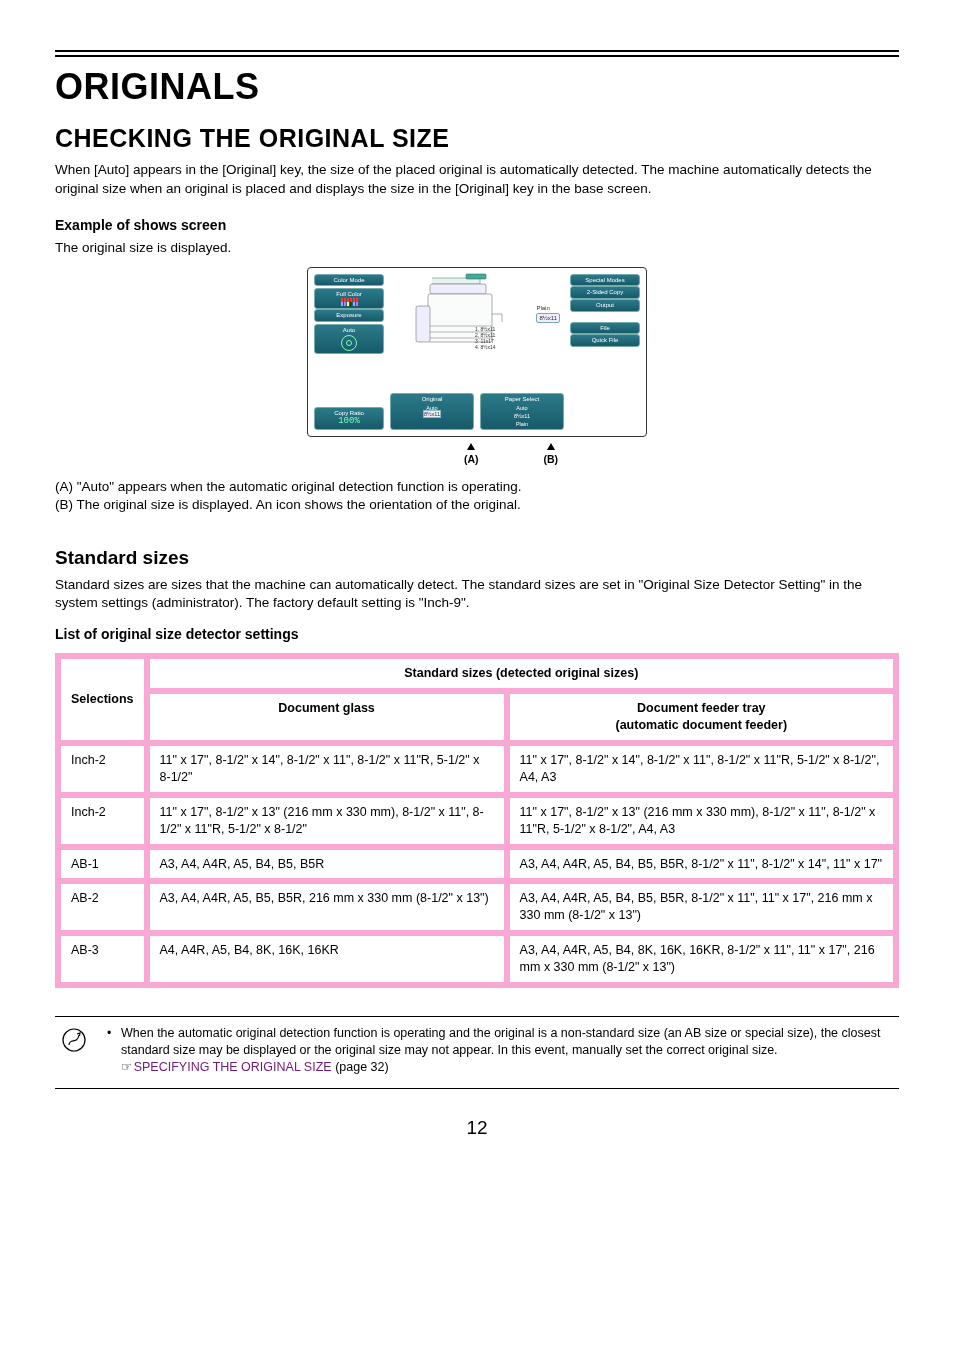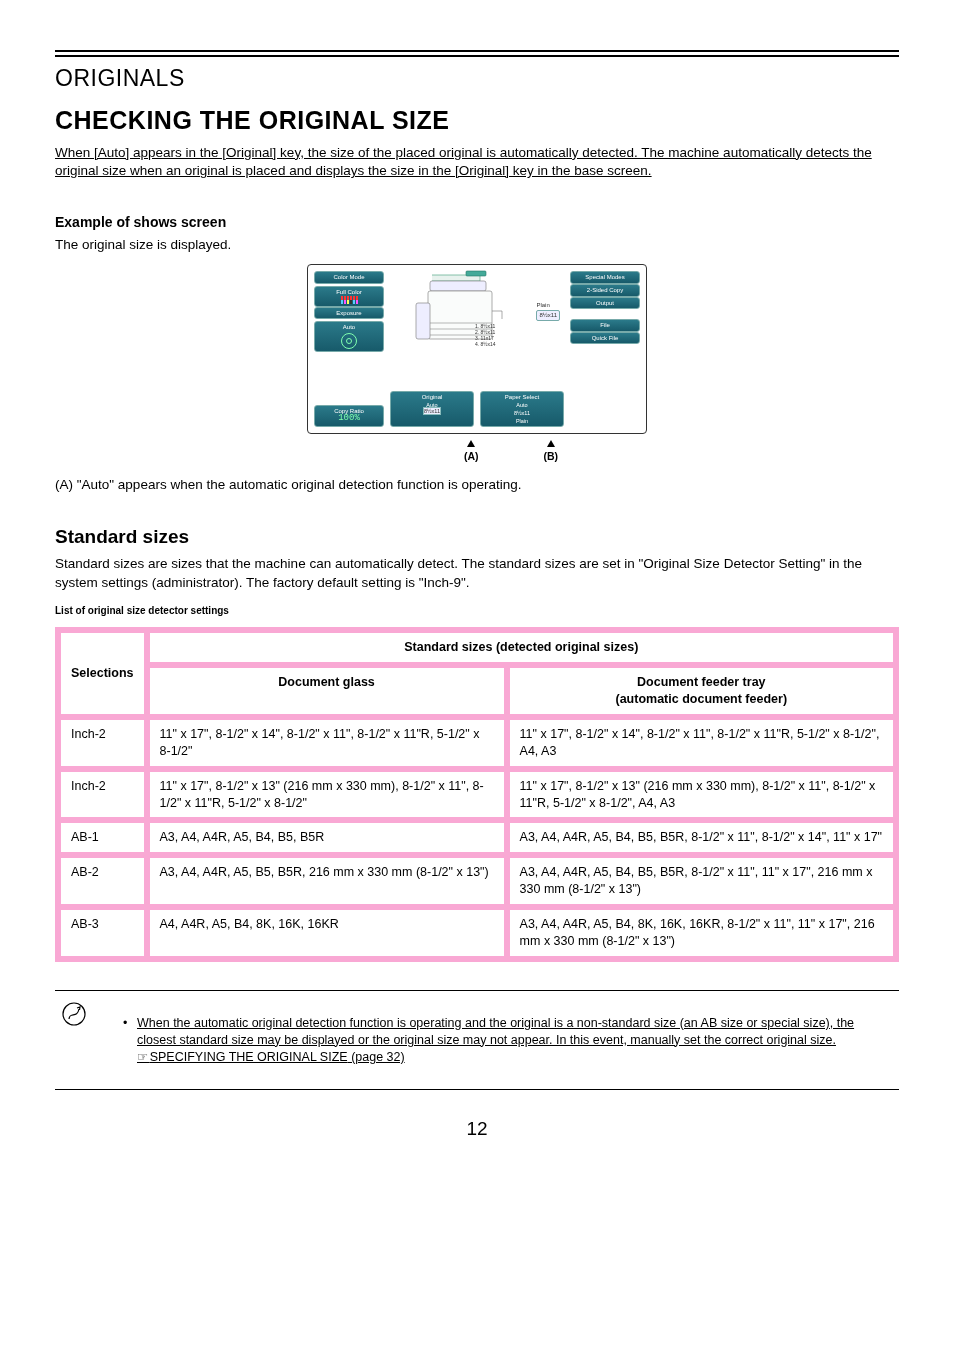--- a/index.html
+++ b/index.html
@@ -10,34 +10,33 @@
     font-size: 13.5px;
     line-height: 1.35;
   }
   .top-rules {
     border-top: 2px solid #000;
     border-bottom: 2px solid #000;
     height: 3px;
     margin-bottom: 2px;
   }
   h1 {
-    font-size: 23px;
-    font-weight: normal;
+    font-size: 36px;
+    font-weight: bold;
     margin: 6px 0 10px 0;
     letter-spacing: 0.5px;
   }
   h2 {
     font-size: 25px;
     font-weight: bold;
     margin: 0 0 6px 0;
     letter-spacing: 0.5px;
   }
   .intro {
-    margin-bottom: 33px;
-    text-decoration: underline;
+    margin-bottom: 18px;
   }
   .sub-head {
     font-weight: bold;
     font-size: 14px;
     margin-bottom: 4px;
   }
   .screen-wrap {
     width: 340px;
     margin: 10px auto 4px auto;
   }
@@ -167,21 +166,21 @@
     margin: 12px 0 0 0;
   }
   h3 {
     font-size: 19px;
     font-weight: bold;
     margin: 30px 0 6px 0;
     color: #000;
   }
   .sub-head2 {
     font-weight: bold;
-    font-size: 10px;
+    font-size: 14px;
     margin: 12px 0 10px 0;
   }
   table.sz {
     border-collapse: collapse;
     width: 100%;
     font-size: 12.5px;
   }
   table.sz th, table.sz td {
     border: 6px solid #f9a8d4;
     padding: 6px 10px;
@@ -205,37 +204,36 @@
     font-size: 12.5px;
     line-height: 1.35;
   }
   .note-icon {
     width: 26px;
     flex-shrink: 0;
     padding-top: 2px;
   }
   .note-icon svg { width: 26px; height: 26px; }
   .note-content ul {
-    margin: 16px;
+    margin: 0;
     padding-left: 14px;
     list-style: none;
-    text-decoration: underline;
   }
   .note-content li {
     position: relative;
     padding-left: 10px;
     margin-bottom: 4px;
   }
   .note-content li::before {
     content: '•';
     position: absolute;
     left: -4px;
   }
   .link {
-    color: #000000;
+    color: #701a75;
   }
   .pointer {
     font-family: "Arial", sans-serif;
     letter-spacing: -1px;
   }
   .page-num {
     text-align: center;
     font-size: 19px;
     font-weight: normal;
     margin-top: 26px;
@@ -358,20 +356,21 @@
     </div>
   </div>
   <div class="arrow-marks">
     <div>(A)</div>
     <div>(B)</div>
   </div>
 </div>
 
 <div class="ab-list">
   <div>(A) "Auto" appears when the automatic original detection function is operating.</div>
+  <div>(B) The original size is displayed. An icon shows the orientation of the original.</div>
 </div>
 
 <h3>Standard sizes</h3>
 <div>Standard sizes are sizes that the machine can automatically detect. The standard sizes are set in "Original Size Detector Setting" in the system settings (administrator). The factory default setting is "Inch-9".</div>
 
 <div class="sub-head2">List of original size detector settings</div>
 
 <table class="sz">
   <thead>
     <tr>

